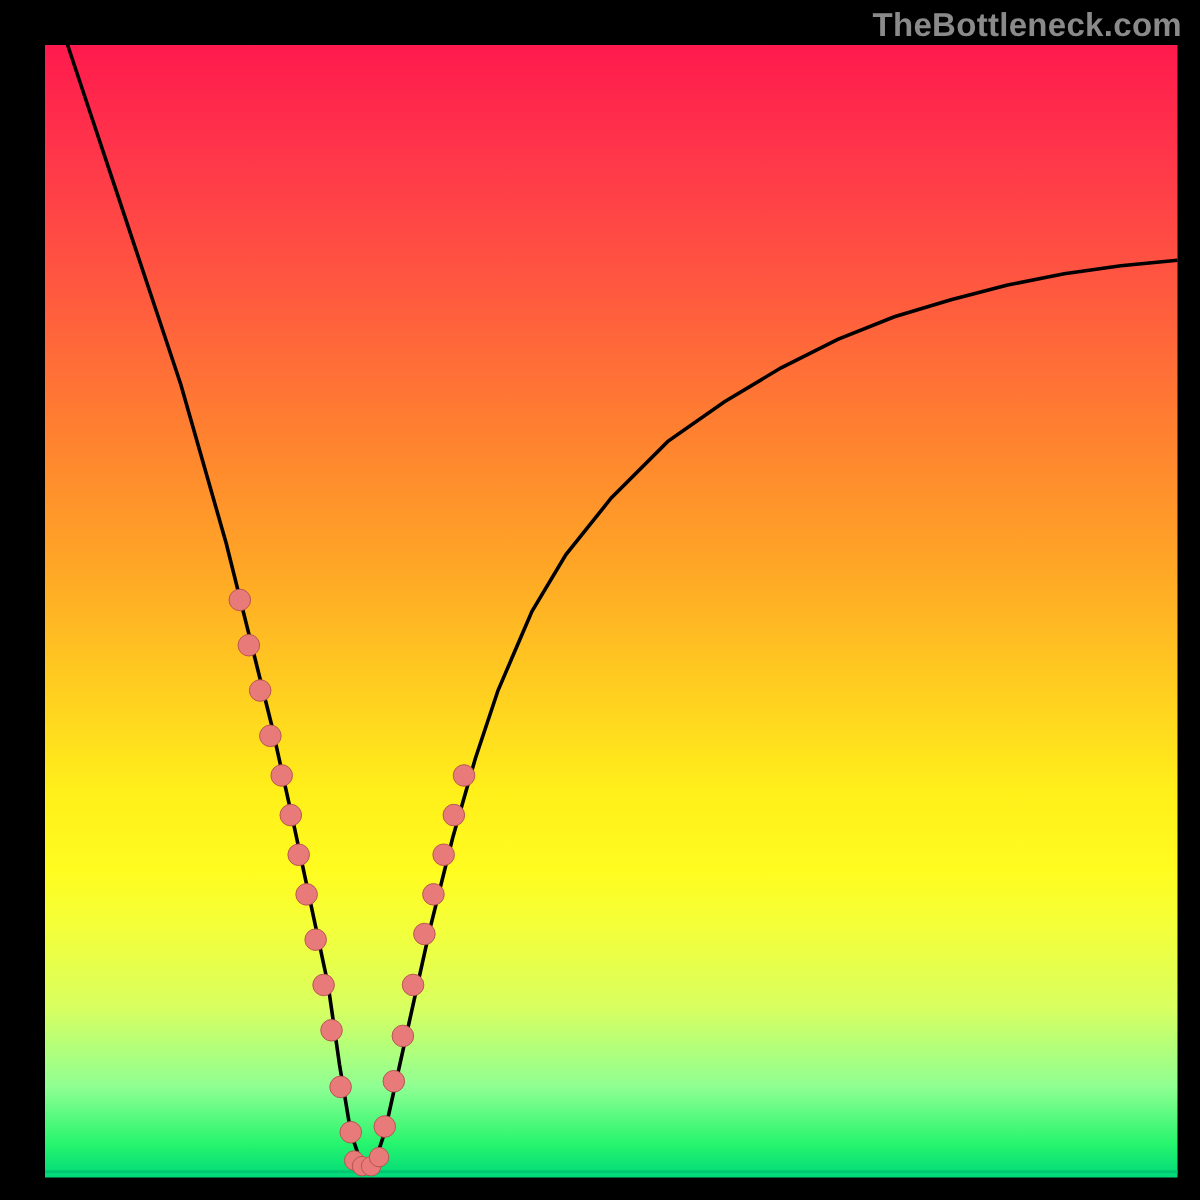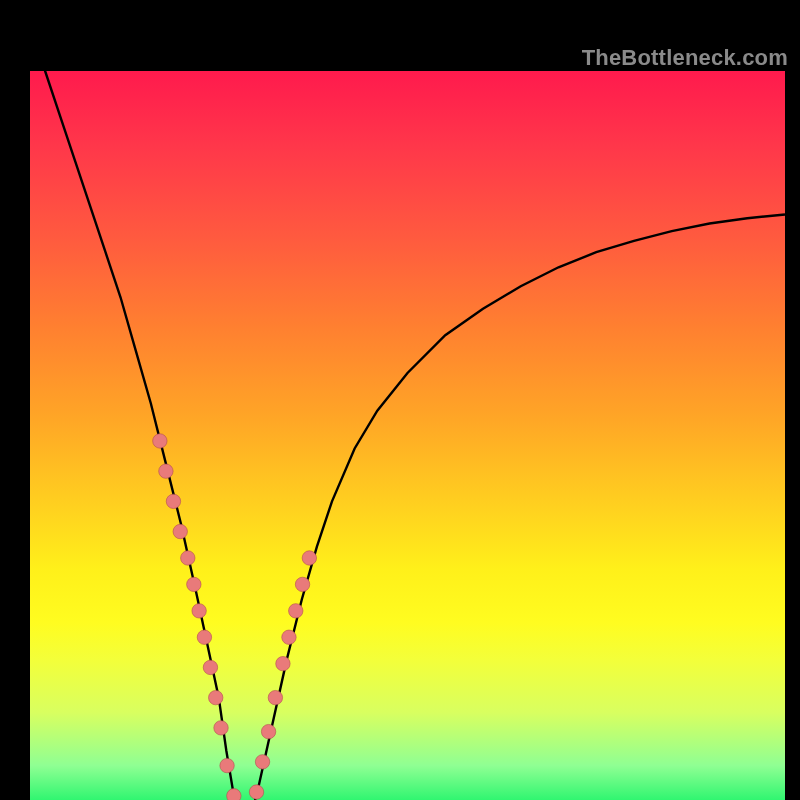--- a/index.html
+++ b/index.html
@@ -10,21 +10,20 @@
     background: #000;
     overflow: hidden;
   }
   .frame {
     position: absolute;
     left: 0;
     top: 0;
     width: 800px;
     height: 580px;
     background: #000;
-    margin-top: 41px;
   }
   .plot-area {
     position: absolute;
     left: 30px;
     top: 30px;
     width: 755px;
     height: 755px;
     background: linear-gradient(to bottom,
       #ff1a4d 0%,
       #ff374a 10%,

